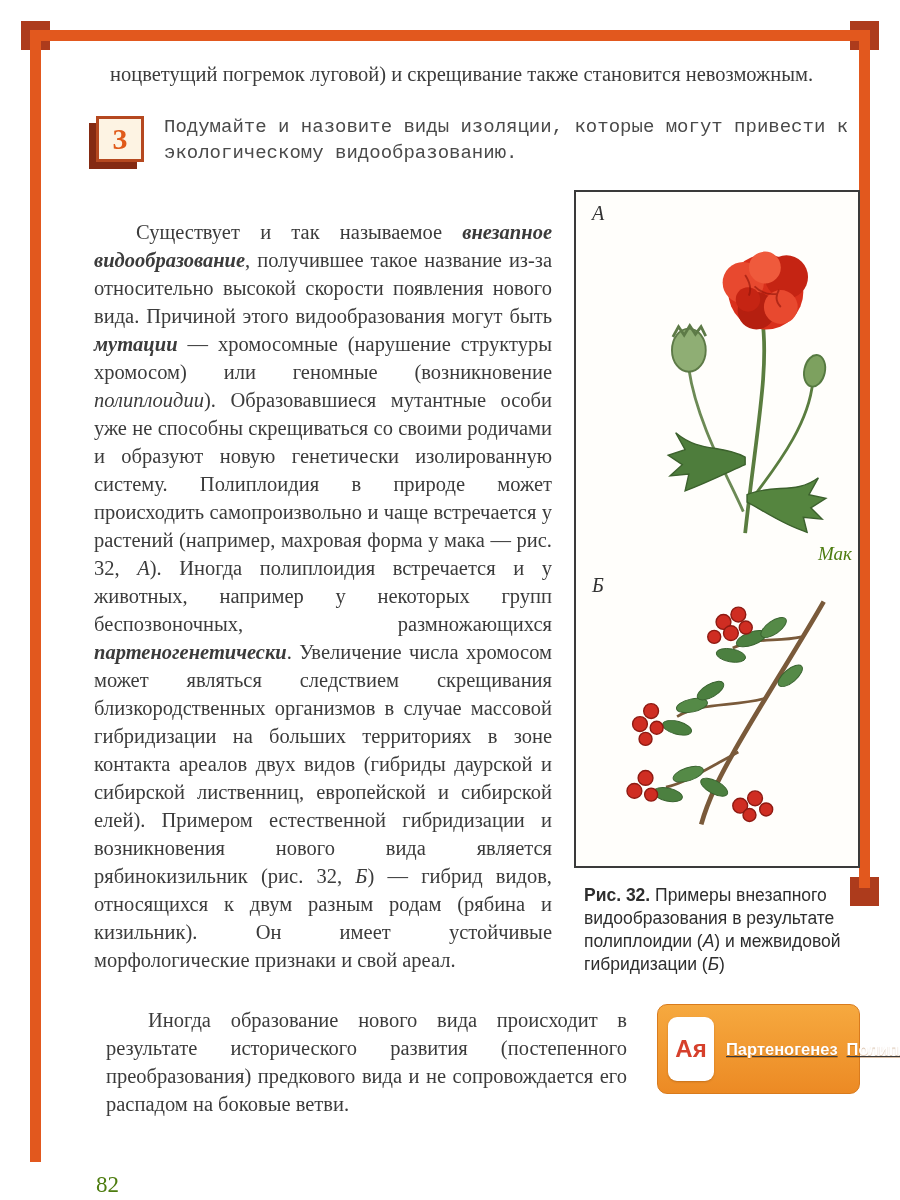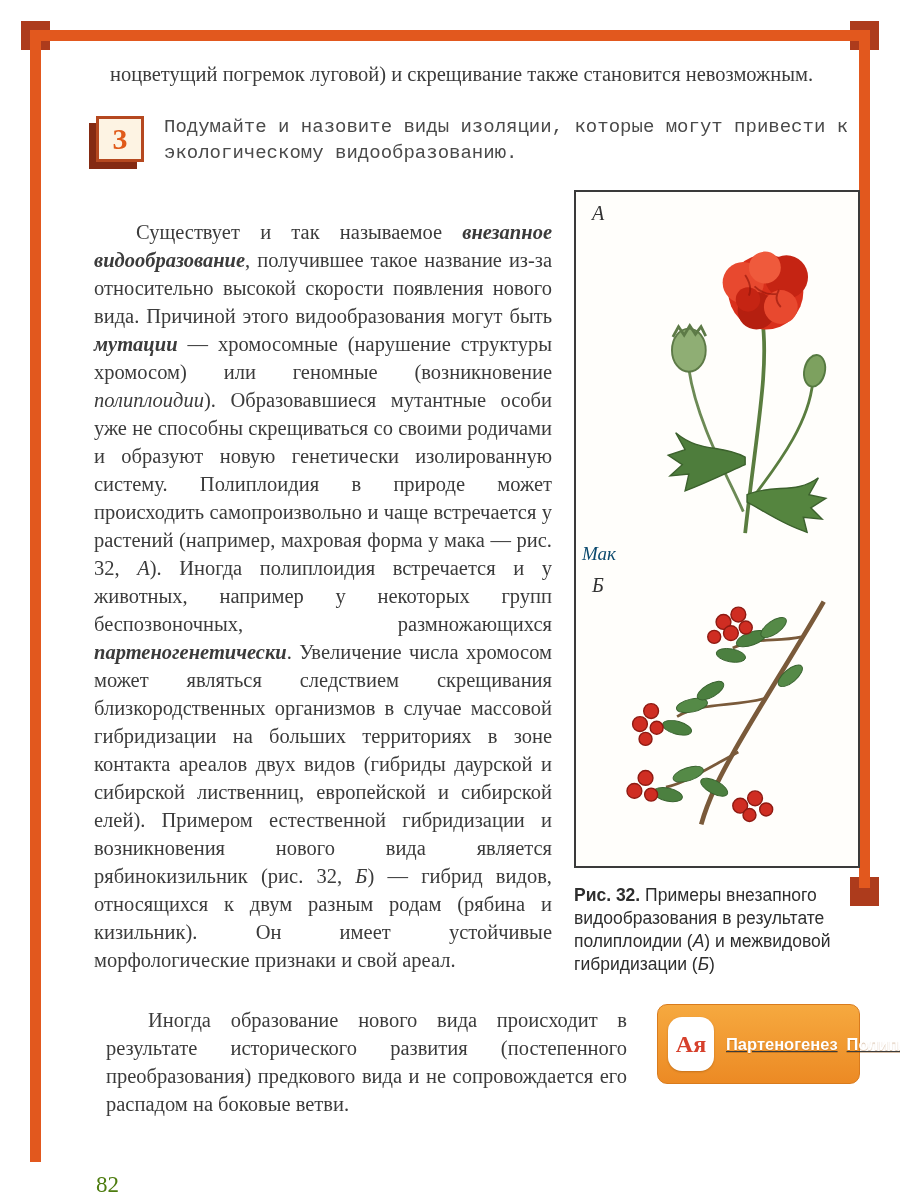--- a/index.html
+++ b/index.html
@@ -48,41 +48,41 @@
   .seg-italic { font-style:italic; }
   .seg-bold { font-weight:bold; }
 
   .figure-col { width:286px; flex:none; }
   .figure-box {
     box-sizing:border-box; width:286px; height:678px;
     border:2px solid #3a3a3a; background:#fffefb; padding:10px 6px 6px 6px;
   }
   .fig-label { font-style:italic; font-size:20px; color:#333; margin-left:10px; line-height:22px; }
   .fig-art { display:block; margin:0 auto; }
-  .fig-name { text-align:left; font-style:italic; font-size:19px; color:#0c4a6e; line-height:24px; }
+  .fig-name { text-align:right; font-style:italic; font-size:19px; color:#4d7c0f; line-height:24px; }
 
   .fig-caption {
     margin-top:16px; width:276px;
     font-family:"Liberation Sans","DejaVu Sans",sans-serif;
-    font-size:17.5px; line-height:23px; color:#2e2e2e;
+    font-size:17.5px; line-height:23px; color:#2e2e2e;margin-left:10px;
   }
 
   .bottom-row { margin-top:18px; display:flex; gap:18px; align-items:flex-start; }
   .last-para { width:545px; }
 
   .vocab-box {
     margin-top:10px; flex:none; width:203px; box-sizing:border-box;
     background:linear-gradient(#f6a93f,#ec8a24);
     border:1px solid #d97b1d; border-radius:10px;
     padding:12px 10px; display:flex; gap:12px; align-items:center;
   }
   .vocab-badge {
-    flex:none; width:46px; height:54px; background:#ffffff; border-radius:14px;
+    flex:none; width:46px; height:64px; background:#ffffff; border-radius:9px;
     display:flex; align-items:center; justify-content:center;
-    font-family:Liberation Serif, serif;
+    font-family:Liberation Sans, sans-serif;
     font-weight:bold; font-size:24px; color:#d6402c;
     box-shadow:0 1px 2px rgba(120,60,0,.35);
   }
   .vocab-terms { display:flex; flex-direction:row; gap:9px;text-decoration:underline; }
   .vocab-term {
     font-family:"Liberation Sans","DejaVu Sans",sans-serif;
     font-weight:bold; font-size:16.5px; color:#ffffff; line-height:18px;
     text-shadow:0 1px 1px rgba(140,70,0,.35);
   }
 

